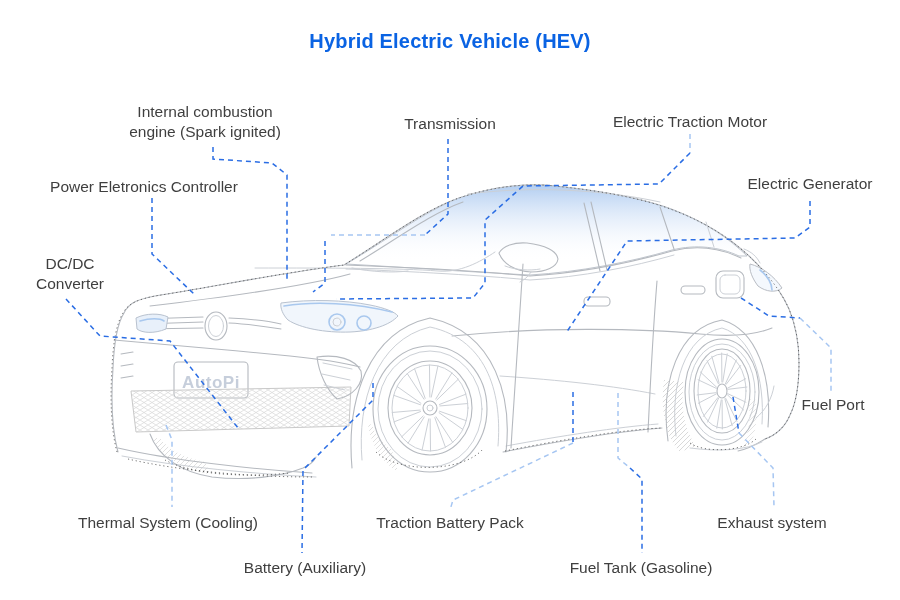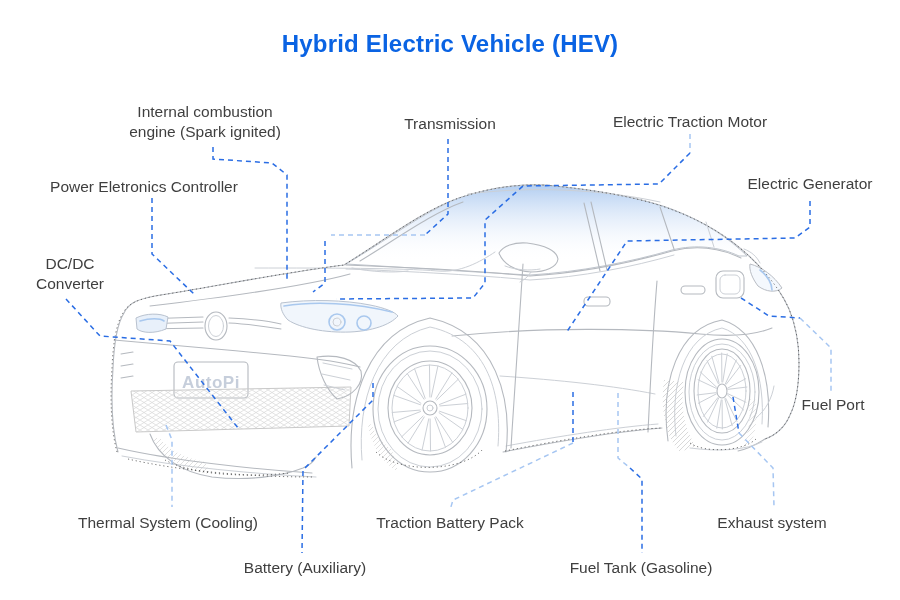--- a/index.html
+++ b/index.html
@@ -11,21 +11,21 @@
     --car-line-2:#ccd0d6;
     --blue-acc:#a9c8ee;
   }
   html,body{margin:0;padding:0;background:#fff;}
   #stage{
     position:relative;width:900px;height:600px;background:#ffffff;
     font-family:"Liberation Sans", sans-serif;overflow:hidden;
   }
   #page-title{
     position:absolute;top:30px;left:0;width:100%;text-align:center;
-    font-size:24px;font-weight:bold;color:var(--title-color);
+    font-size:20px;font-weight:bold;color:var(--title-color);
     letter-spacing:0.2px;
   }
   svg{position:absolute;top:0;left:0;}
   .cl{stroke:var(--car-line);stroke-width:1.1;fill:none;stroke-linecap:round;stroke-linejoin:round;}
   .cl2{stroke:var(--car-line-2);stroke-width:1;fill:none;stroke-linecap:round;stroke-linejoin:round;}
   .blue{stroke:var(--blue-acc);stroke-width:1.6;fill:none;stroke-linecap:round;}
   .dotted{stroke:#3a3a3a;stroke-width:0.9;fill:none;stroke-dasharray:1.2 2.8;opacity:.8;}
   .leader{fill:none;stroke-width:1.5;stroke-dasharray:5 4;}
   .leader.dark{stroke:var(--leader-dark);}
   .leader.light{stroke:var(--leader-light);}

